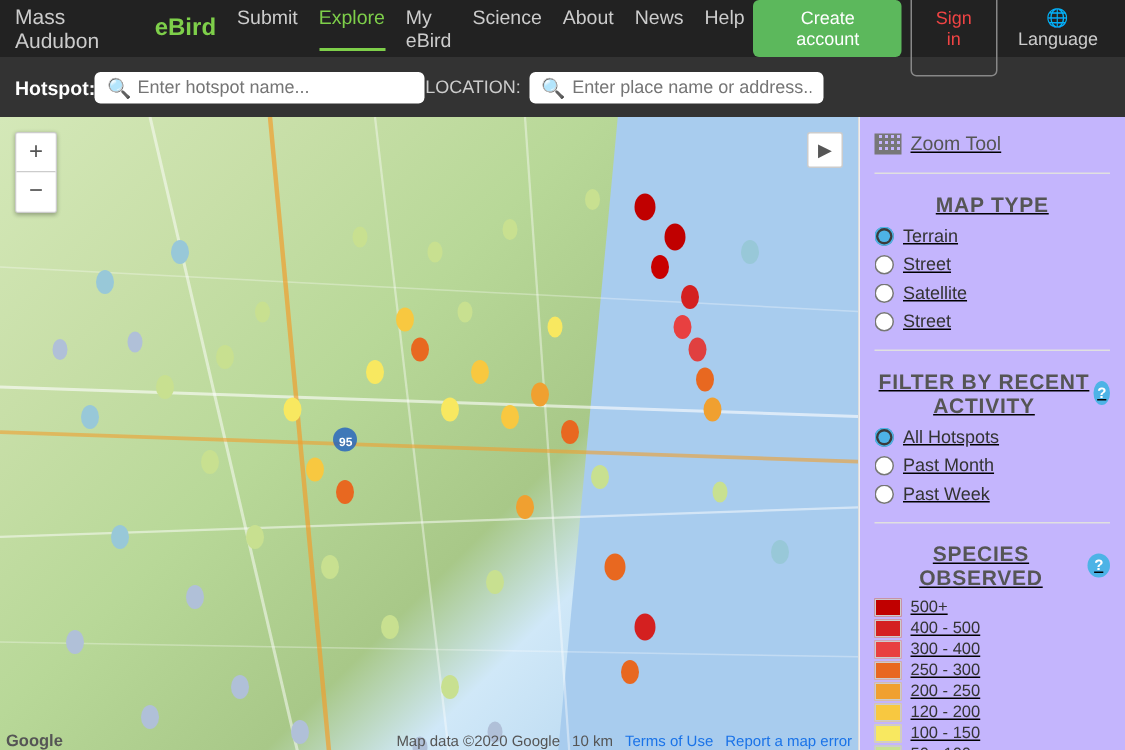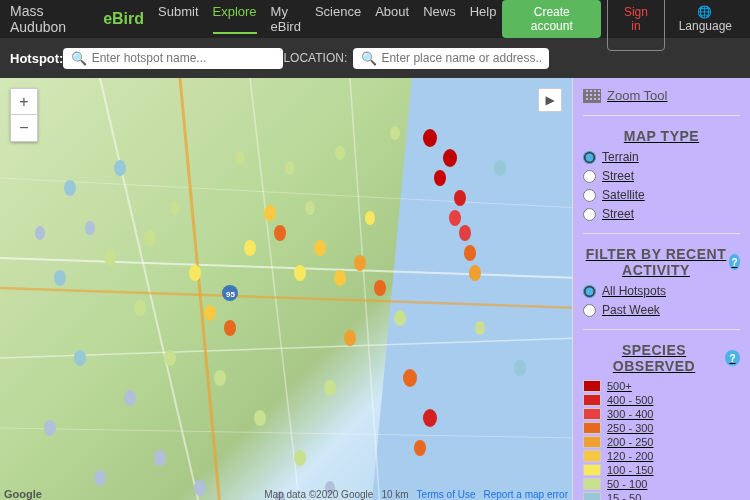--- a/index.html
+++ b/index.html
@@ -398,20 +398,24 @@
         <div class="section-title">FILTER BY RECENT ACTIVITY</div>
         <div class="help-icon">?</div>
       </div>
       <div class="radio-group">
         <label class="radio-item">
           <input type="radio" name="filter" checked="" style="">
           <span>All Hotspots</span>
         </label>
         <label class="radio-item">
           <input type="radio" name="filter" style="">
+          <span>Past Month</span>
+        </label>
+        <label class="radio-item">
+          <input type="radio" name="filter" style="">
           <span>Past Week</span>
         </label>
       </div>
     </div>
 
     <hr class="divider">
 
     <div class="sidebar-section">
       <div class="filter-header">
         <div class="section-title">SPECIES OBSERVED</div>

